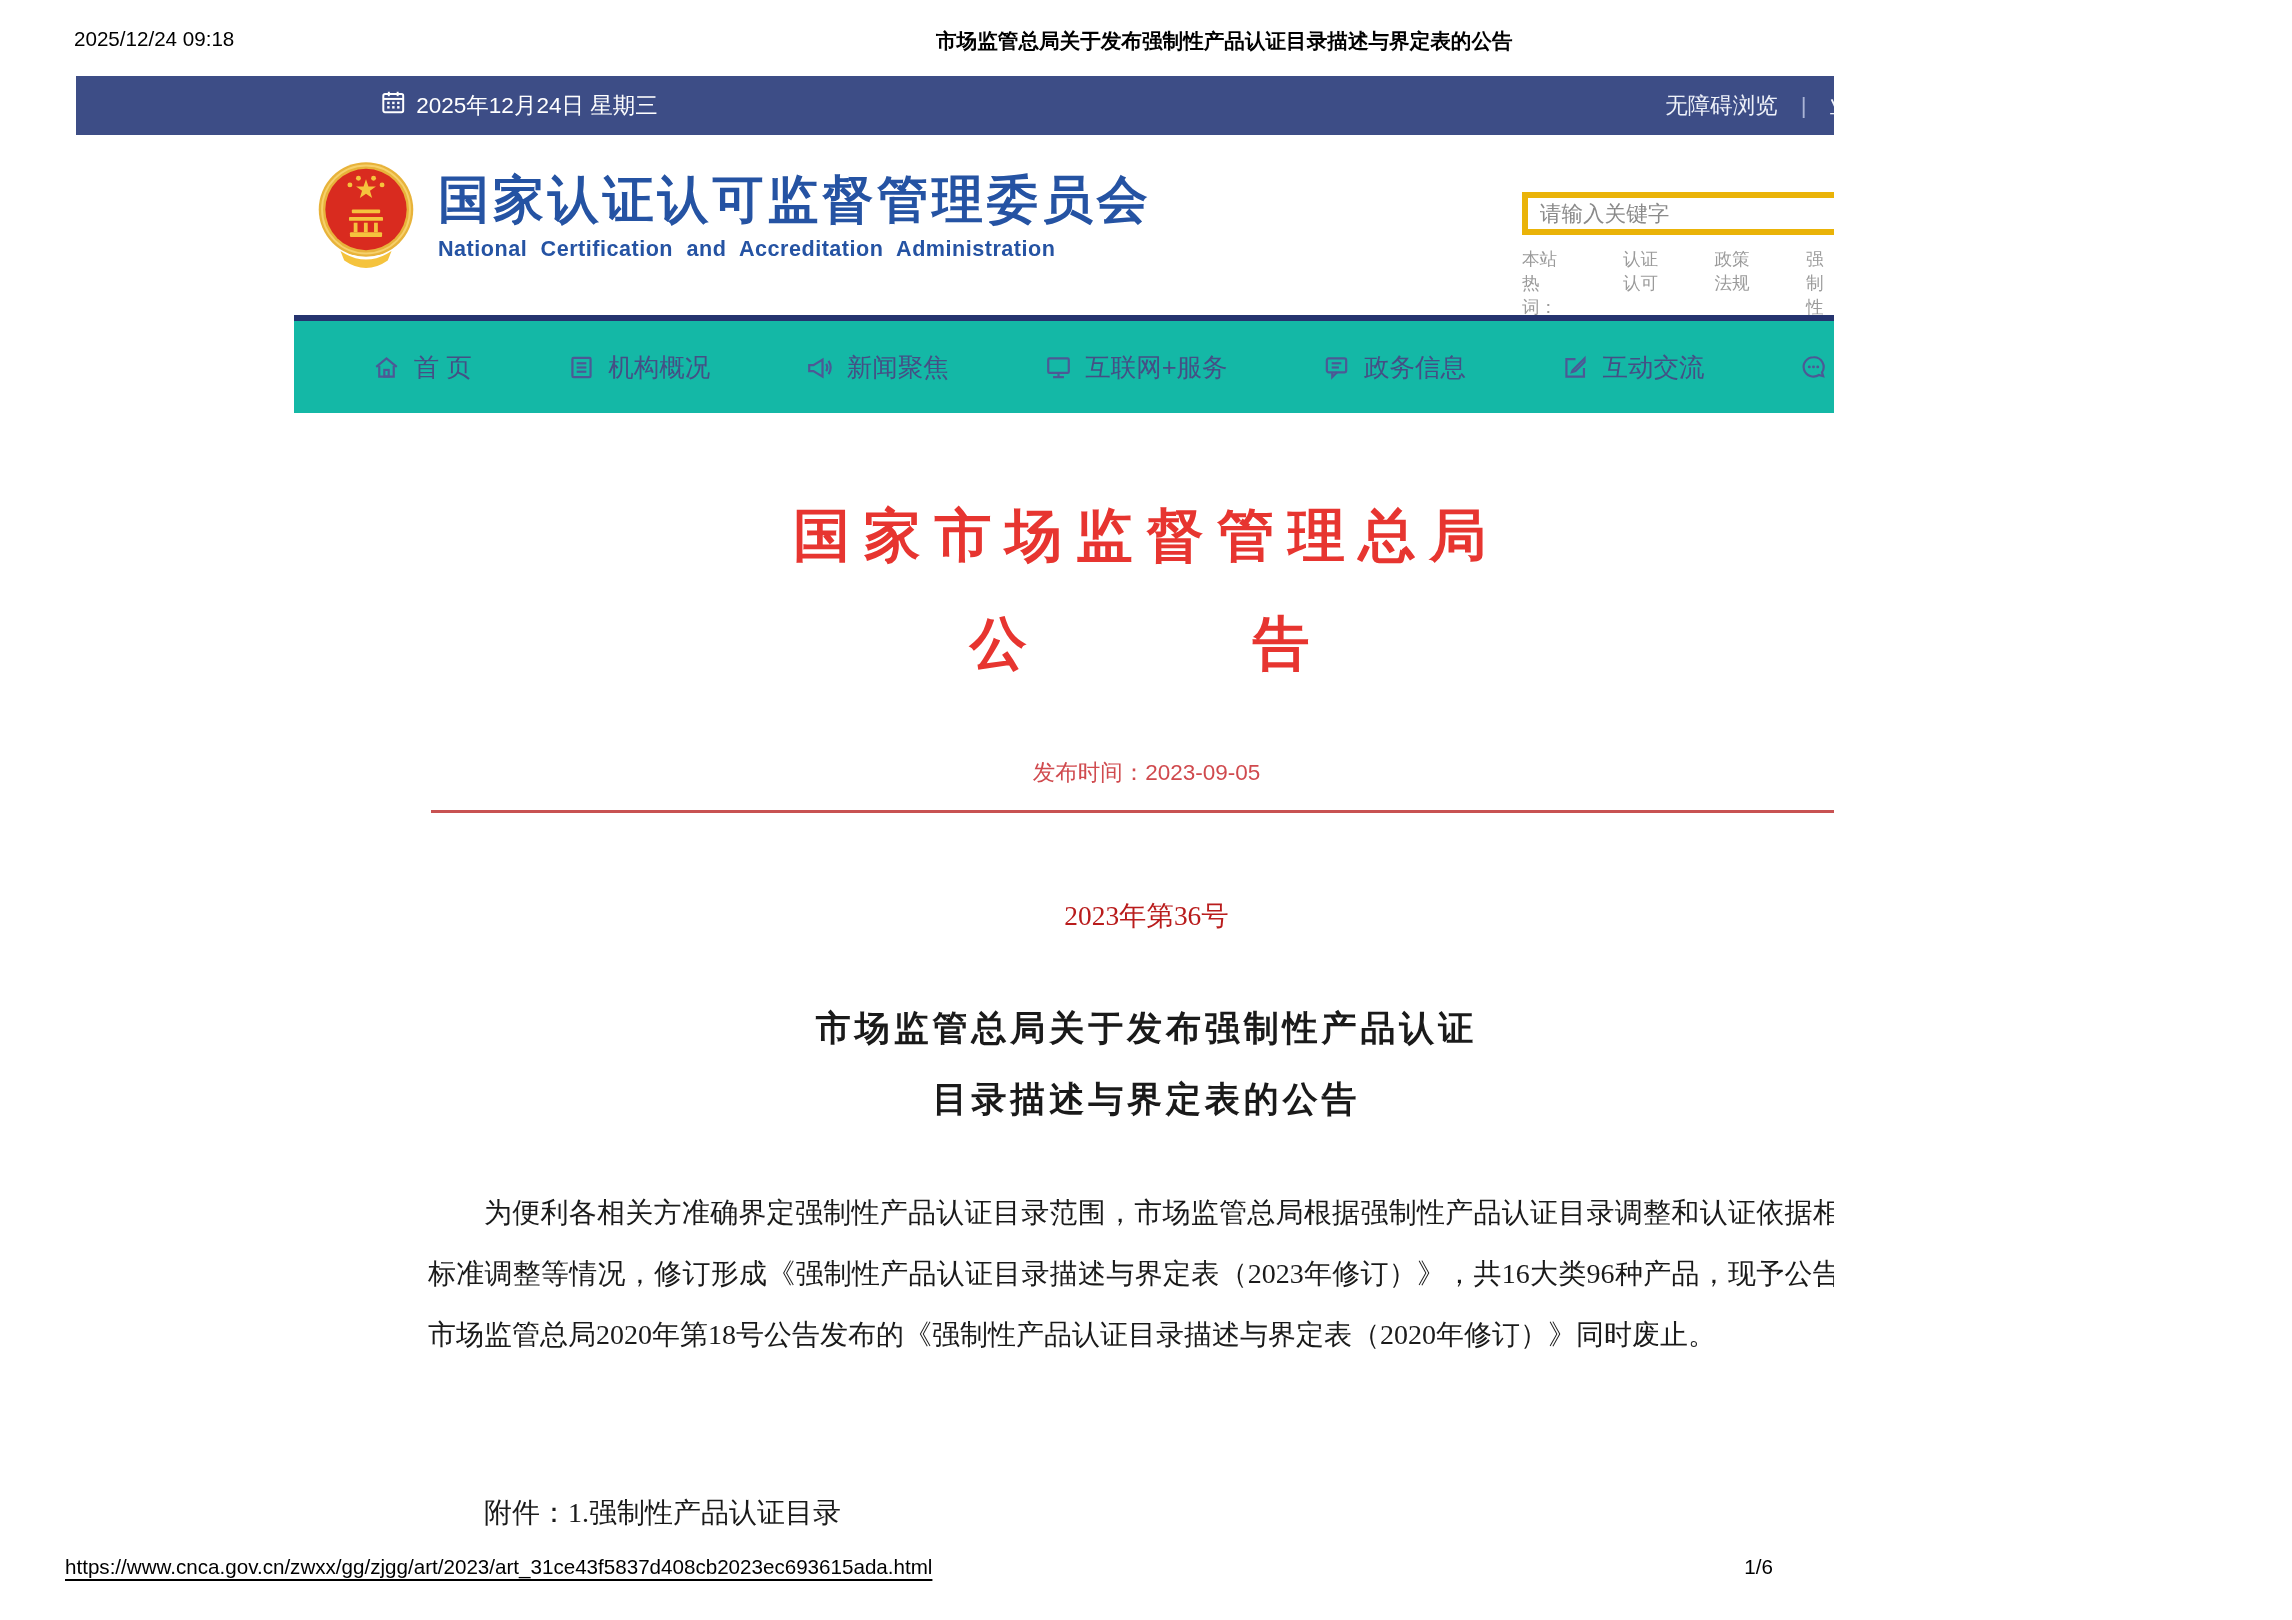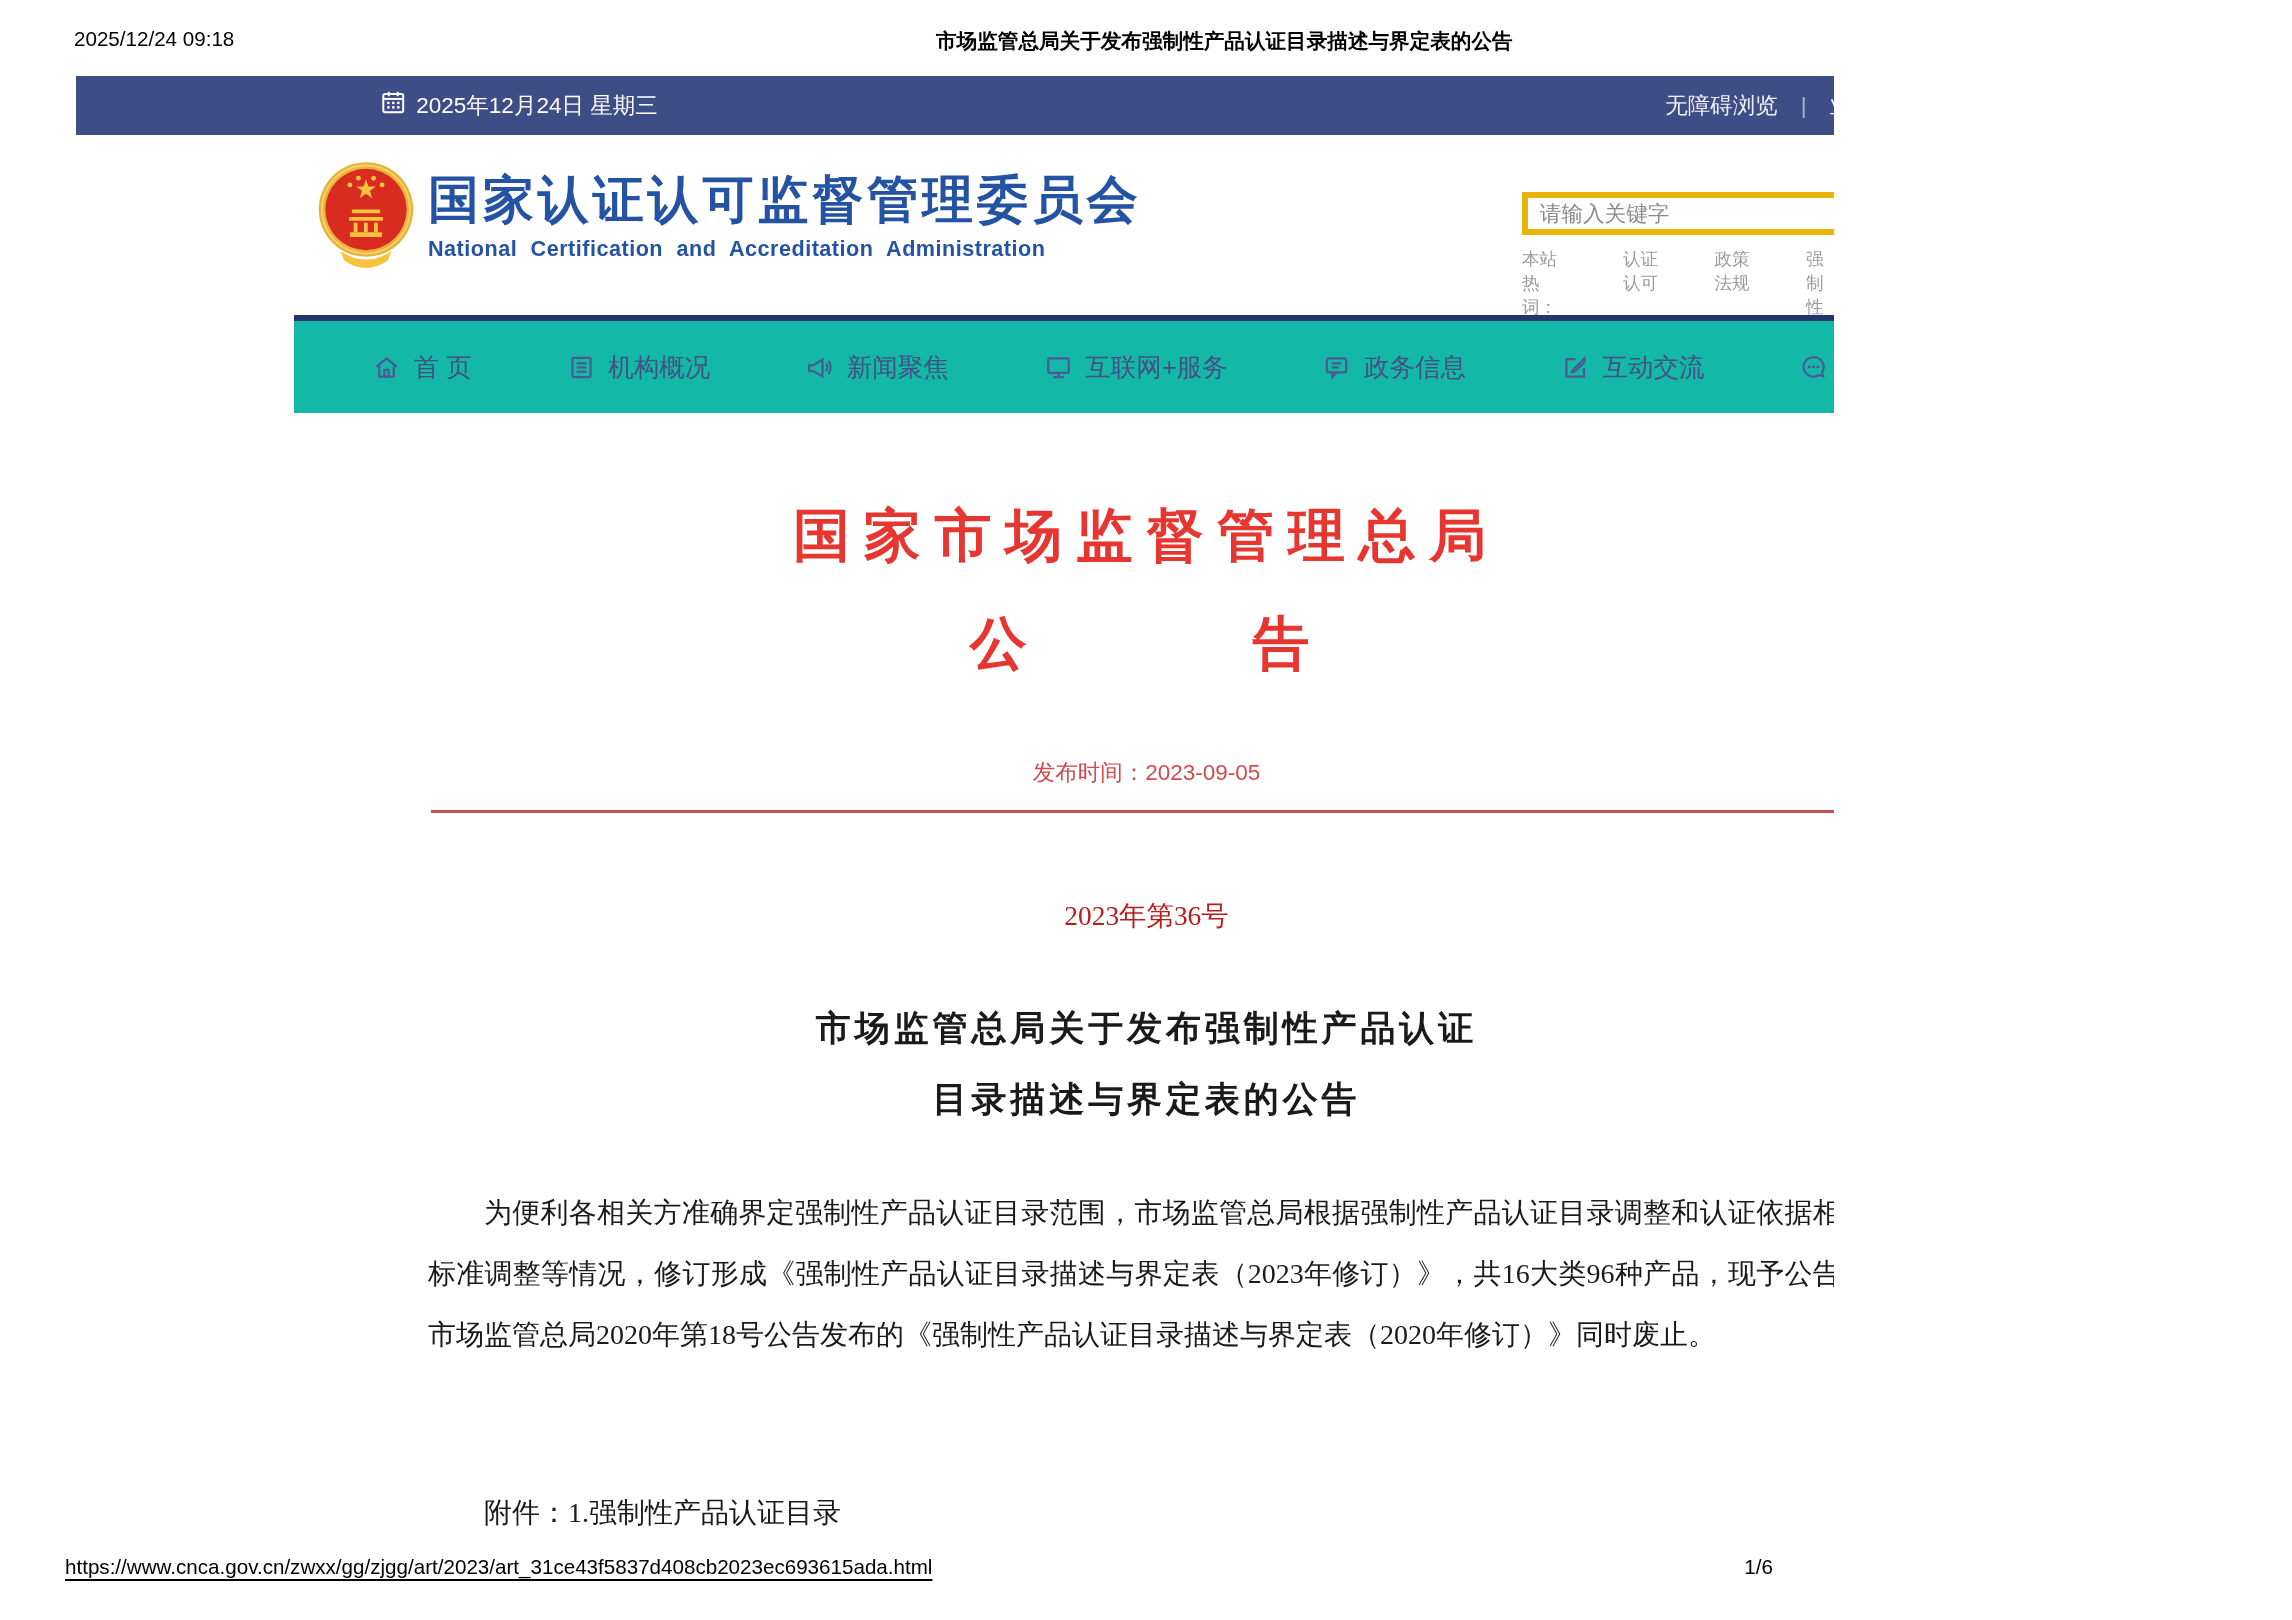--- a/index.html
+++ b/index.html
@@ -19,21 +19,21 @@
             background:#3d4d86; color:#fff; }
   .topbar-date { position:absolute; left:304px; top:0; height:59px; display:flex;
                  align-items:center; gap:9.8px; font-size:22.5px; color:#fff; }
   .topbar-links { position:absolute; right:43px; top:0; height:59px; display:flex;
                   align-items:center; gap:23px; font-size:22.5px; color:#eef1f9; }
   .topbar-links .sep { color:#aab4d6; }
   .tlink { cursor:pointer; }
   .tlink.mail { text-decoration:underline; text-underline-offset:3.9px; }
 
   
-  .logo-wrap { position:absolute; left:314px; top:160px; display:flex; align-items:flex-start; gap:10px; cursor:pointer; }
+  .logo-wrap { position:absolute; left:314px; top:160px; display:flex; align-items:flex-start; gap:20px; cursor:pointer; }
   .site-cn { font-size:51px; font-weight:bold; color:#2553a3; letter-spacing:3.9px; line-height:1.1; margin-top:11.8px; }
   .site-en { font-size:21.6px; font-weight:bold; color:#2553a3; letter-spacing:0.5px; word-spacing:6.9px; margin-top:7.8px; }
 
   .search-box { position:absolute; left:1522px; top:192px; display:flex; }
   .search-input { width:365px; height:43px; border:6px solid #eab308; font-size:21.6px;
                   padding:0 11.8px; color:#333; outline:none; font-family:"Liberation Sans",sans-serif; }
   .search-input::placeholder { color:#8a8a8a; }
   .search-btn { width:45px; height:47px; margin-top:-1px; background:#d93831; border:none;
                 display:flex; align-items:center; justify-content:center; cursor:pointer; }
   .hotwords { position:absolute; left:1522px; top:247px; font-size:17.6px; color:#9b9b9b;

